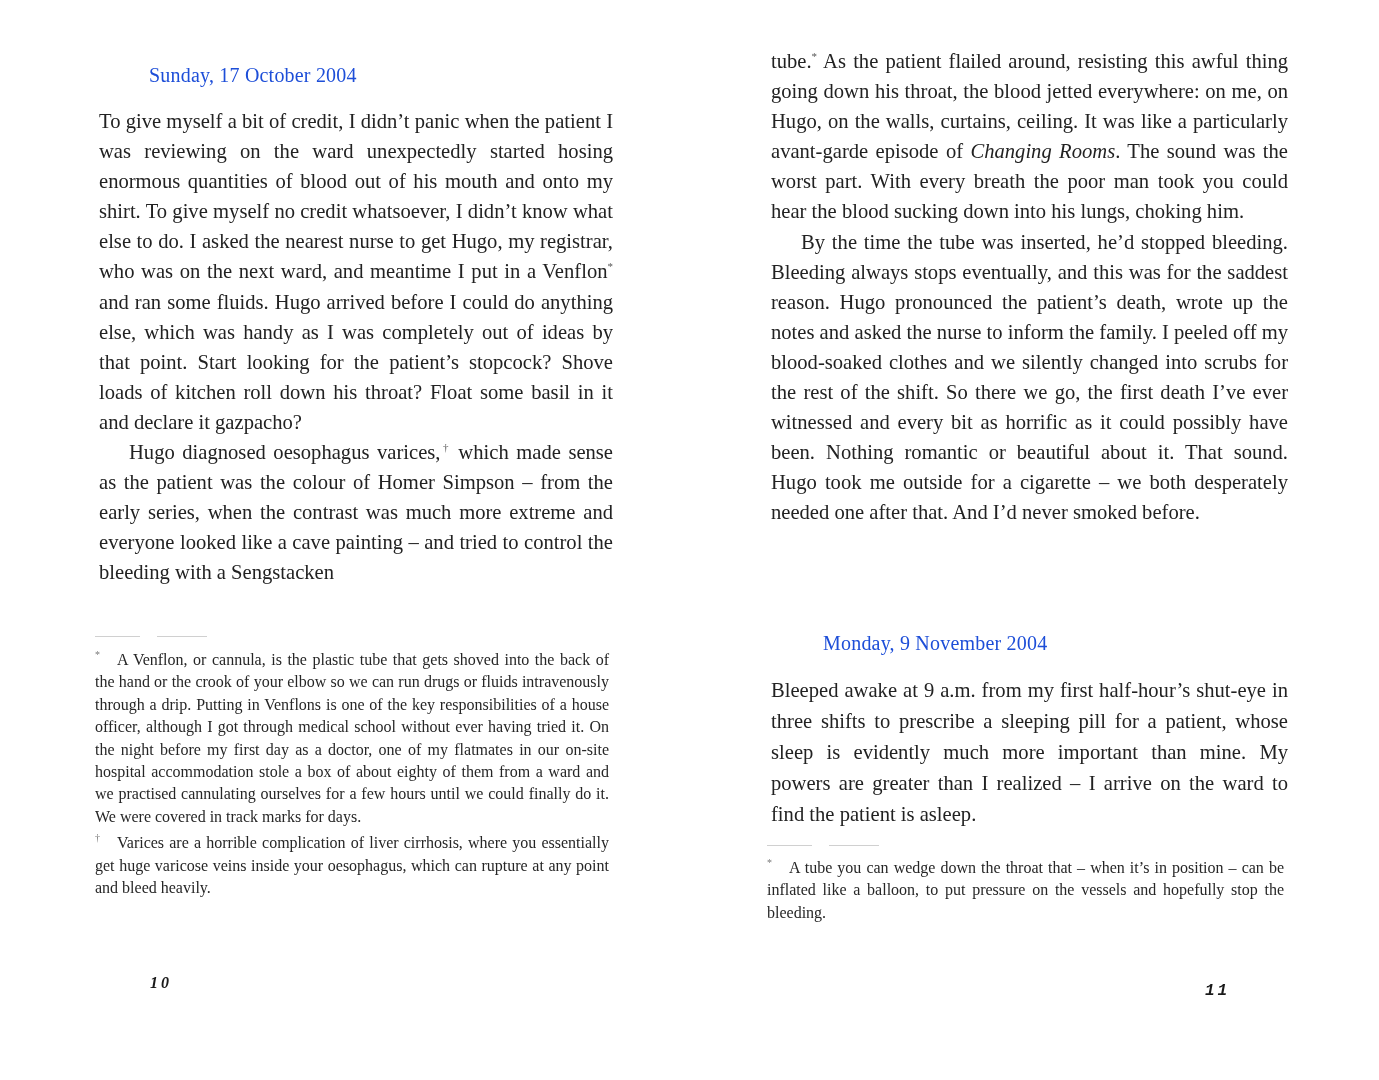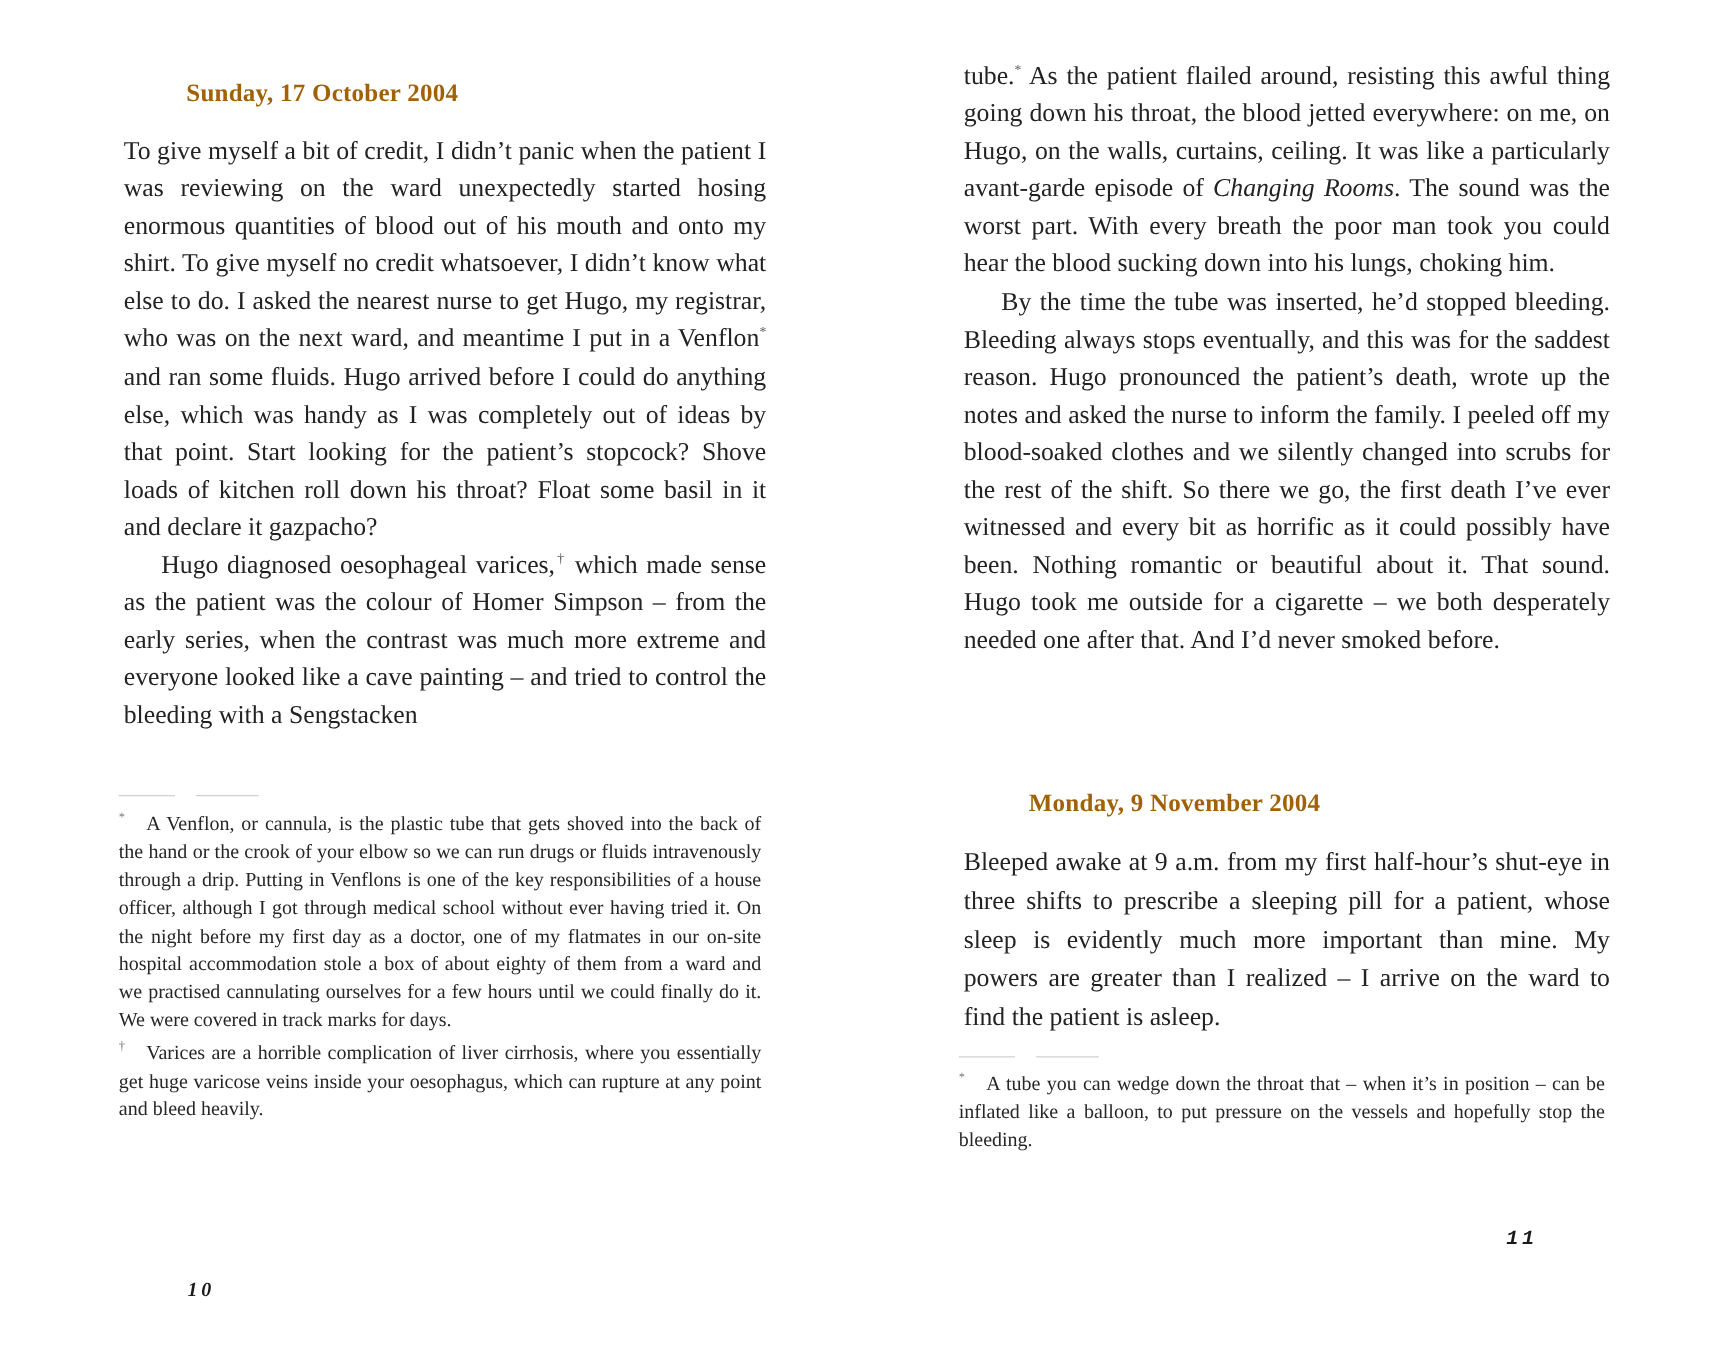--- a/index.html
+++ b/index.html
@@ -6,21 +6,21 @@
   body {
     width: 1379px; height: 1080px; position: relative; overflow: hidden;
     font-family: "Liberation Serif", "DejaVu Serif", serif;
     color: #1e1e1e;
   }
   .page { position: absolute; top: 0; height: 1080px; }
   .page-left { left: 95px; width: 514px; }
   .page-right { left: 767px; width: 517px; }
 
   .date-heading {
-    position: absolute; font-size: 20px; font-weight: bold; color: #a16207;
+    position: absolute; font-size: 20px; font-weight: normal; color: #1d4ed8;
     letter-spacing: 0.2px;
   }
   .body-text {
     position: absolute; left: 4px; width: 100%;
     font-size: 20.6px; line-height: 30.1px; text-align: justify;
     color: #222;
   }
   .body-text p { margin: 0; }
   .body-text p.indent { text-indent: 30px; }
   .body-text p.noindent { text-indent: 0; }
@@ -46,31 +46,31 @@
   }
 </style>
 </head>
 <body>
 
 <div class="page page-left">
   <div class="date-heading" style="left:54px; top:64px;">Sunday, 17 October 2004</div>
 
   <div class="body-text" style="top:106px;">
     <p class="noindent"><span>To give myself a bit of credit, I didn’t panic when the patient I was reviewing on the ward unexpectedly started hosing enormous quantities of blood out of his mouth and onto my shirt. To give myself no credit whatsoever, I didn’t know what else to do. I asked the nearest nurse to get Hugo, my registrar, who was on the next ward, and meantime I put in a Venflon</span><span class="sup">*</span><span> and ran some fluids. Hugo arrived before I could do anything else, which was handy as I was completely out of ideas by that point. Start looking for the patient’s stopcock? Shove loads of kitchen roll down his throat? Float some basil in it and declare it gazpacho?</span></p>
-    <p class="indent"><span>Hugo diagnosed oesophageal varices,</span><span class="sup">†</span><span> which made sense as the patient was the colour of Homer Simpson – from the early series, when the contrast was much more extreme and everyone looked like a cave painting – and tried to control the bleeding with a Sengstacken</span></p>
+    <p class="indent"><span>Hugo diagnosed oesophagus varices,</span><span class="sup">†</span><span> which made sense as the patient was the colour of Homer Simpson – from the early series, when the contrast was much more extreme and everyone looked like a cave painting – and tried to control the bleeding with a Sengstacken</span></p>
   </div>
 
   <div class="fn-rule" style="top:636px;"></div>
 
   <div class="footnotes" style="top:649px;">
     <p class="fn"><span class="fn-mark" style="left:0;">*</span><span>A Venflon, or cannula, is the plastic tube that gets shoved into the back of the hand or the crook of your elbow so we can run drugs or fluids intravenously through a drip. Putting in Venflons is one of the key responsibilities of a house officer, although I got through medical school without ever having tried it. On the night before my first day as a doctor, one of my flatmates in our on-site hospital accommodation stole a box of about eighty of them from a ward and we practised cannulating ourselves for a few hours until we could finally do it. We were covered in track marks for days.</span></p>
     <p class="fn"><span class="fn-mark" style="left:0;">†</span><span>Varices are a horrible complication of liver cirrhosis, where you essentially get huge varicose veins inside your oesophagus, which can rupture at any point and bleed heavily.</span></p>
   </div>
 
-  <div class="page-number" style="left:55px; top:1024px;">10</div>
+  <div class="page-number" style="left:55px; top:974px;">10</div>
 </div>
 
 <div class="page page-right">
   <div class="body-text" style="top:46px;">
     <p class="noindent"><span>tube.</span><span class="sup">*</span><span> As the patient flailed around, resisting this awful thing going down his throat, the blood jetted everywhere: on me, on Hugo, on the walls, curtains, ceiling. It was like a particularly avant-garde episode of </span><span class="italic">Changing Rooms</span><span>. The sound was the worst part. With every breath the poor man took you could hear the blood sucking down into his lungs, choking him.</span></p>
     <p class="indent">By the time the tube was inserted, he’d stopped bleeding. Bleeding always stops eventually, and this was for the saddest reason. Hugo pronounced the patient’s death, wrote up the notes and asked the nurse to inform the family. I peeled off my blood-soaked clothes and we silently changed into scrubs for the rest of the shift. So there we go, the first death I’ve ever witnessed and every bit as horrific as it could possibly have been. Nothing romantic or beautiful about it. That sound. Hugo took me outside for a cigarette – we both desperately needed one after that. And I’d never smoked before.</p>
   </div>
 
   <div class="date-heading" style="left:56px; top:632px;">Monday, 9 November 2004</div>
 

